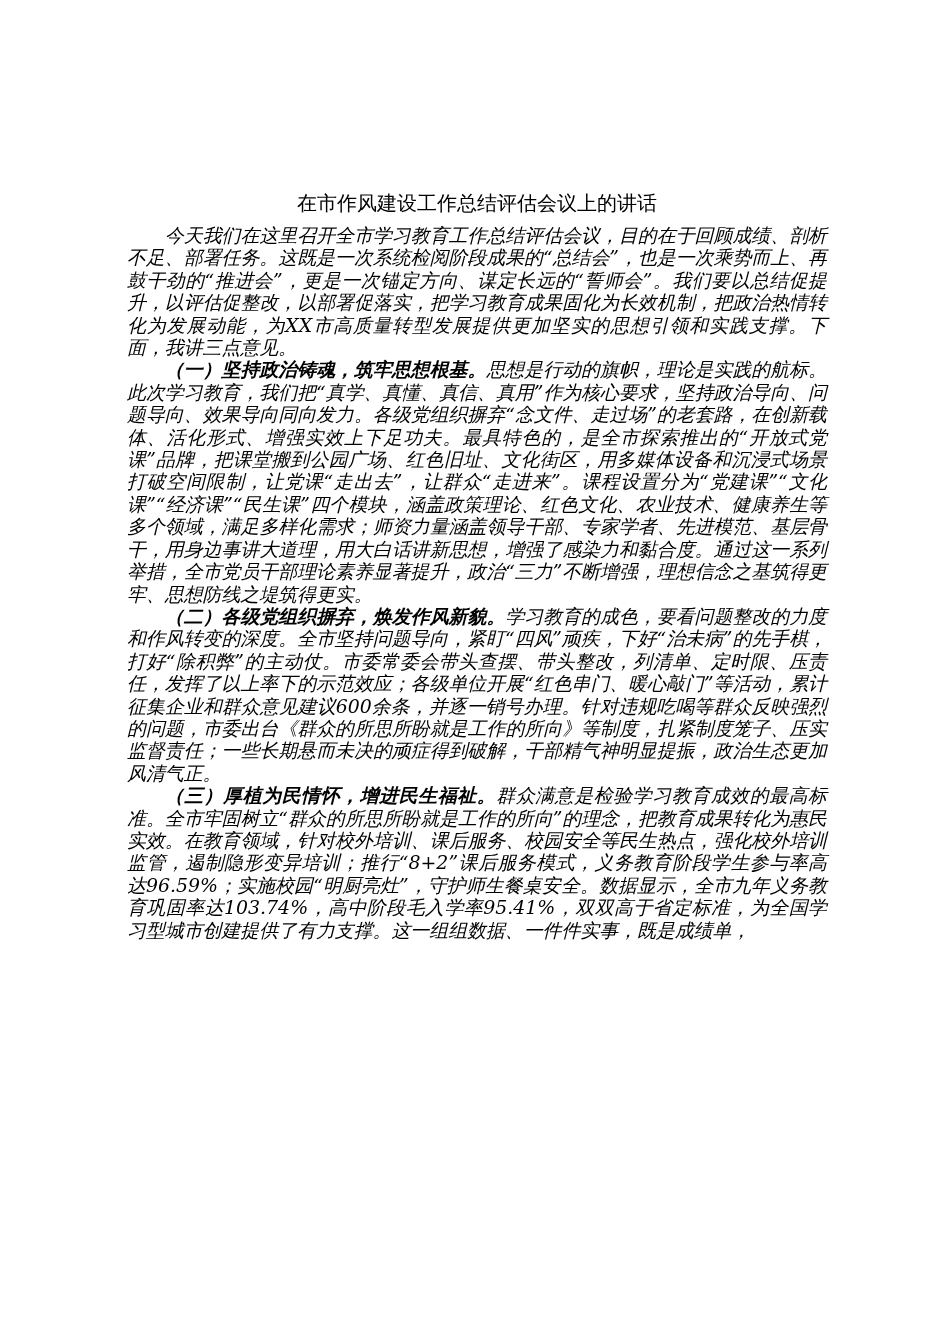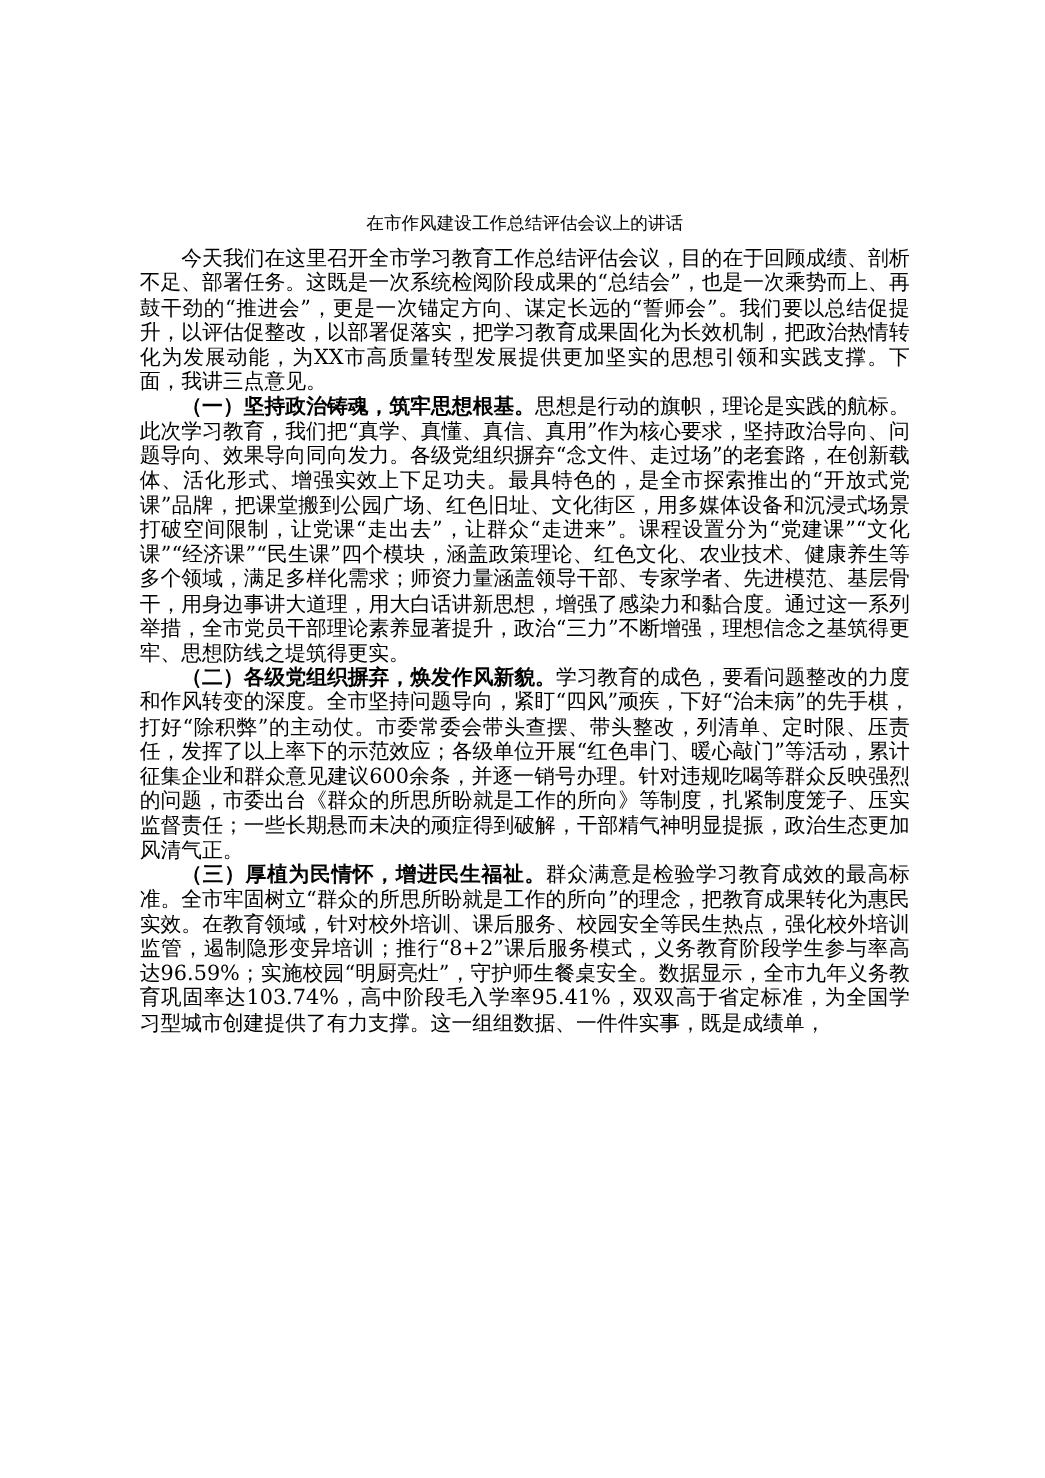--- a/index.html
+++ b/index.html
@@ -11,28 +11,28 @@
     width: 700px;
     color: #000;
     font-family: "DejaVu Serif", "Liberation Serif", serif;
     font-size: 18.9px;
     line-height: 22.4px;
     text-align: justify;
     text-justify: inter-character;
   }
   .title {
     font-family: "DejaVu Sans", "Liberation Sans", sans-serif;
-    font-size: 16px;
+    font-size: 20px;
     line-height: 26px;
     text-align: center;
     margin: 0 0 8px 0;
     font-weight: normal;
   }
   .salutation { margin: 0; }
-  p { margin: 0; text-indent: 2em; }
+  p { margin: 0; text-indent: 2em; font-style: italic; }
   .h1 {
     font-family: "DejaVu Sans", "Liberation Sans", sans-serif;
     font-weight: bold;
     text-indent: 2em;
   }
   .lead {
     font-family: "DejaVu Sans", "Liberation Sans", sans-serif;
     font-weight: bold;
   }
 </style>

